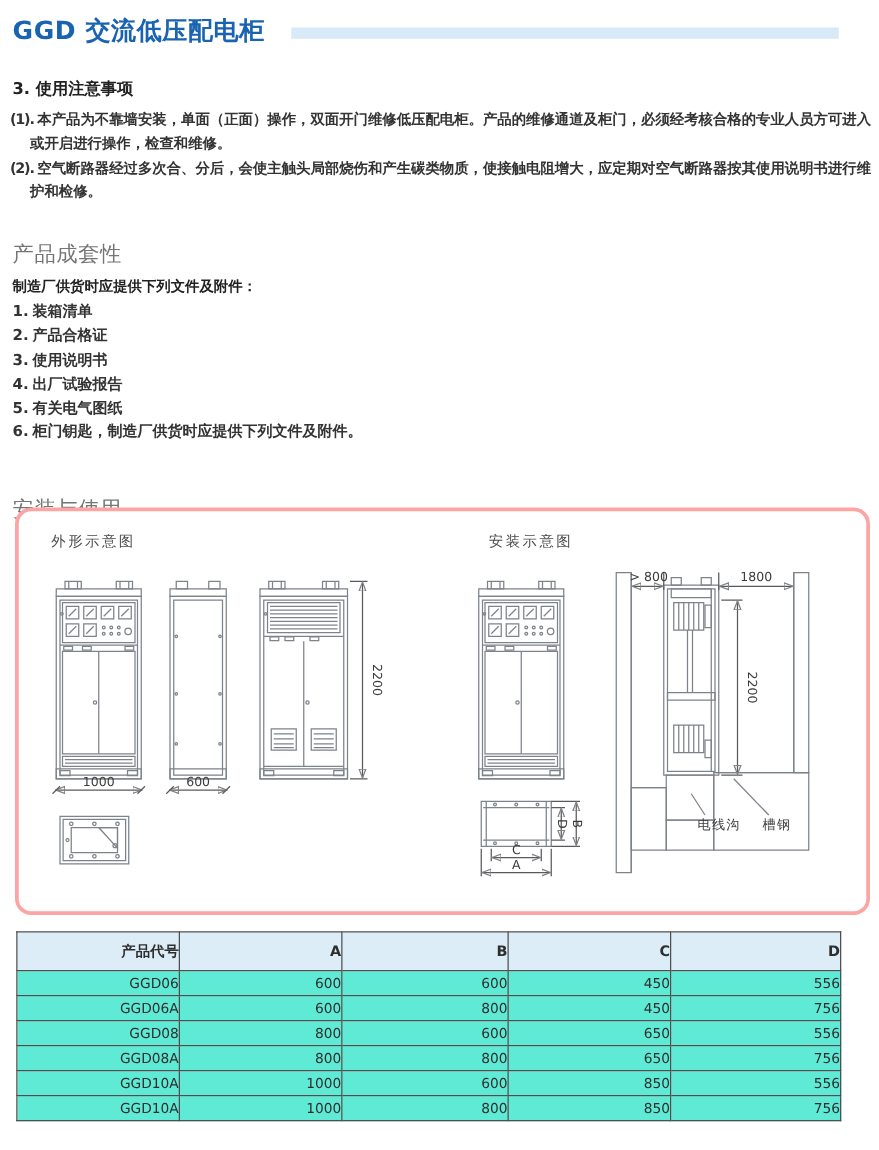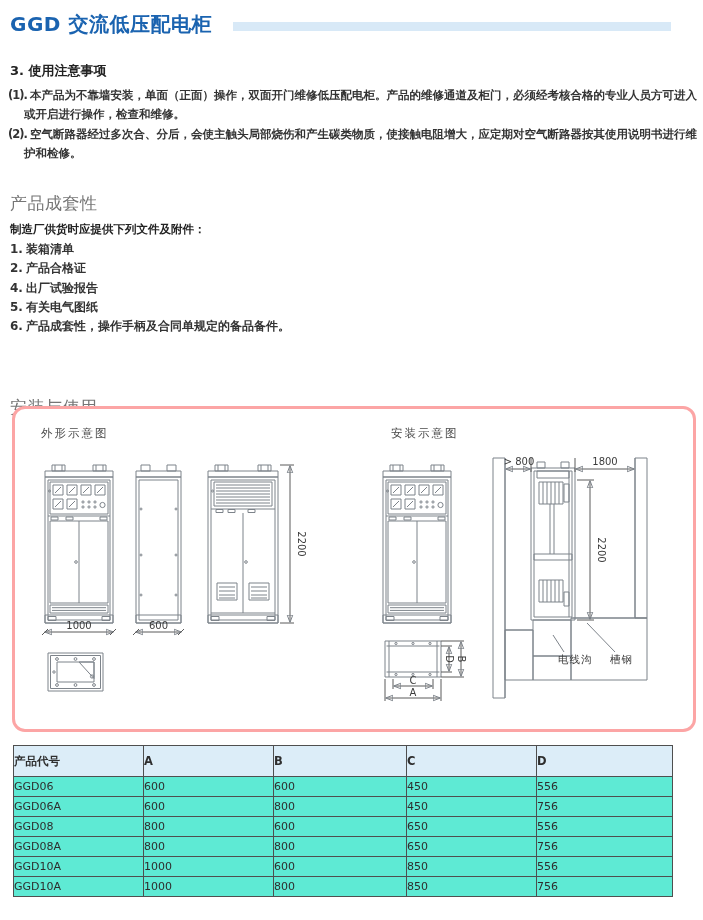--- a/index.html
+++ b/index.html
@@ -42,21 +42,21 @@
   .panel-svg text{stroke:none;font-family:"DejaVu Sans","Liberation Sans",sans-serif;}
   .dim-text{font-size:10px;fill:#3c3c3c;}
   .cn-label{font-size:11.5px;fill:#4a4a4a;letter-spacing:2px;}
   .cn-small{font-size:10.5px;fill:#3c3c3c;letter-spacing:1px;}
   .hatchfill{fill:url(#hatch);stroke:none;}
   .darkfill{fill:#4a4a4a;stroke:none;}
 
   
   .spec-table{left:13px;top:745px;width:659px;border-collapse:collapse;table-layout:fixed;}
   .spec-table th,.spec-table td{
-    border:1px solid #4f4f4f;text-align:left;padding:0;
+    border:1px solid #4f4f4f;text-align:right;padding:0;
     font-family:"DejaVu Sans","Liberation Sans",sans-serif;
   }
   .spec-table th{height:30px;background:#dcedf8;font-size:11.5px;font-weight:bold;color:#2e2e2e;}
   .spec-table td{height:19px;font-size:11px;color:#2e2e2e;background:#5eead4;}
 </style>
 </head>
 <body>
 
 <div class="abs page-title">GGD 交流低压配电柜</div>
 <div class="abs title-bar"></div>
@@ -69,23 +69,24 @@
   <div class="note">
     <span class="note-marker">(2).</span><span>空气断路器经过多次合、分后，会使主触头局部烧伤和产生碳类物质，使接触电阻增大，应定期对空气断路器按其使用说明书进行维护和检修。</span>
   </div>
 </div>
 
 <div class="abs sec-heading comp-heading">产品成套性</div>
 <div class="abs comp-intro">制造厂供货时应提供下列文件及附件：</div>
 <div class="abs doc-list">
   <div class="doc-item"><span class="doc-num">1.</span><span>装箱清单</span></div>
   <div class="doc-item"><span class="doc-num">2.</span><span>产品合格证</span></div>
+  <div class="doc-item"><span class="doc-num">3.</span><span>使用说明书</span></div>
   <div class="doc-item"><span class="doc-num">4.</span><span>出厂试验报告</span></div>
   <div class="doc-item"><span class="doc-num">5.</span><span>有关电气图纸</span></div>
-  <div class="doc-item"><span class="doc-num">6.</span><span>产品成套性，操作手柄及合同单规定的备品备件。</span></div>
+  <div class="doc-item"><span class="doc-num">6.</span><span>柜门钥匙，制造厂供货时应提供下列文件及附件。</span></div>
 </div>
 
 <div class="abs sec-heading install-heading">安装与使用</div>
 
 <div class="abs diagram-panel">
 <svg class="panel-svg" width="678" height="320" viewBox="0 0 678 320">
   <defs>
     <pattern id="hatch" width="5" height="5" patternUnits="userSpaceOnUse" patternTransform="rotate(45)">
       <line x1="0" y1="0" x2="0" y2="5" stroke="#8b9095" stroke-width="1"></line>
     </pattern>

